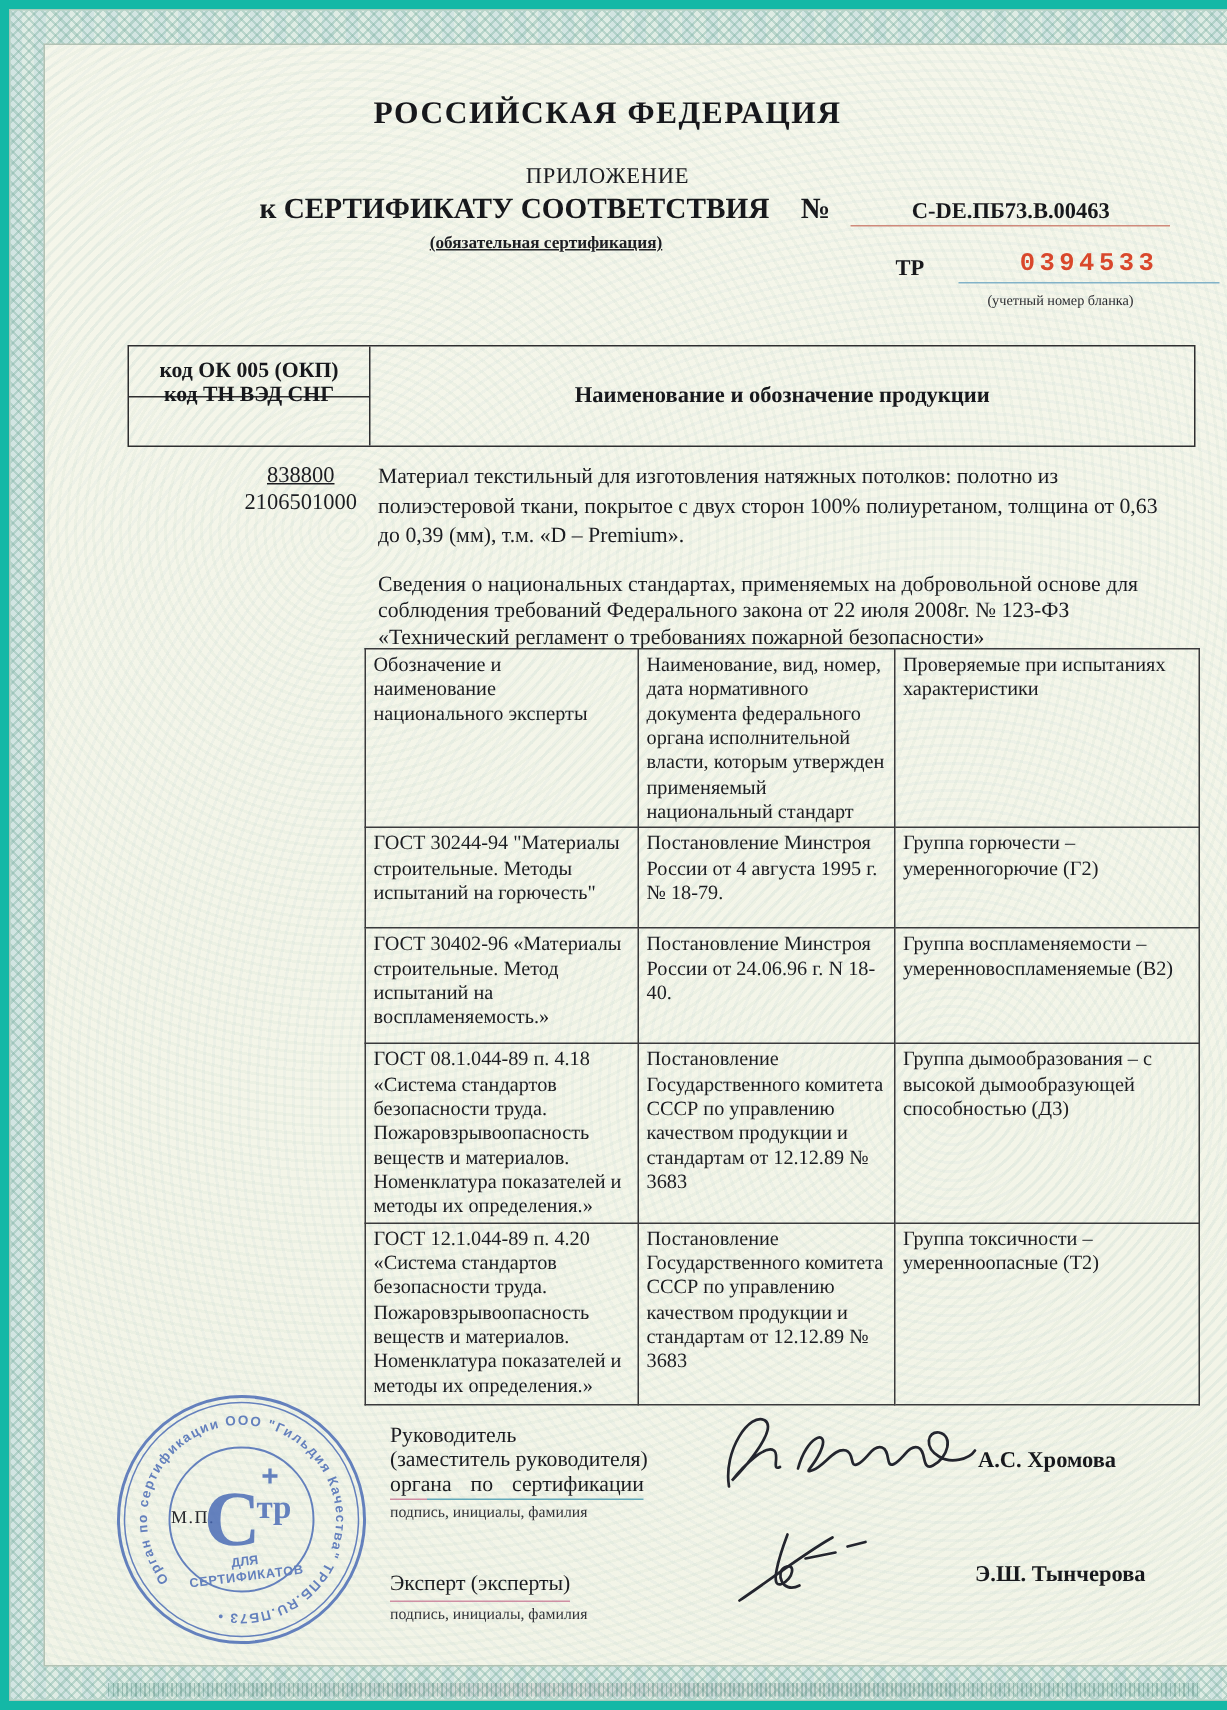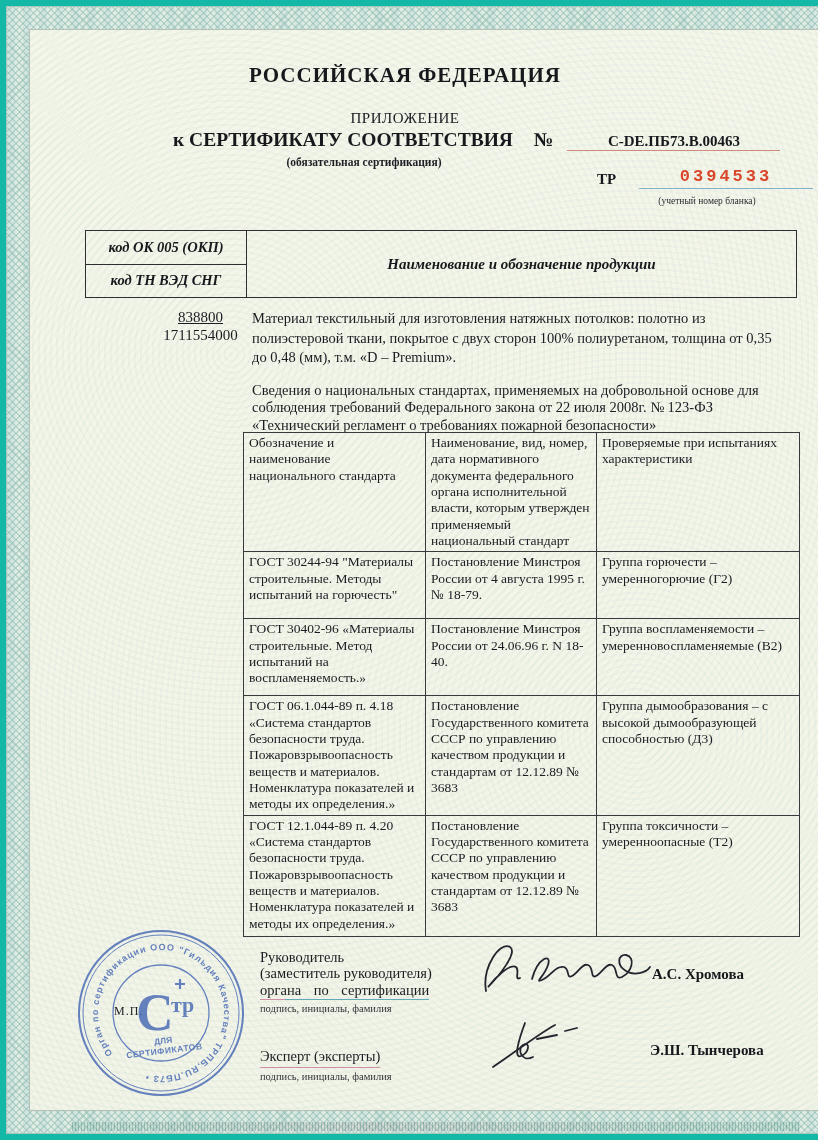--- a/index.html
+++ b/index.html
@@ -27,32 +27,32 @@
   }
 
   .abs{position:absolute;}
   .t-center{text-align:center;}
 
   .title{left:30px;top:33px;width:690px;font-size:21px;font-weight:bold;letter-spacing:1px;color:#17181c;}
   .appendix{left:30px;top:80px;width:690px;font-size:15px;font-weight:normal;letter-spacing:.5px;color:#1a1b20;}
   .cert-row{left:113px;top:99px;font-size:19.5px;font-weight:bold;color:#17181c;white-space:nowrap;margin-left:30px;}
   .cert-num{display:inline-block;width:213px;text-align:center;font-size:15px;font-weight:bold;
             border-bottom:1.5px solid #cf8a7b;vertical-align:baseline;margin-left:14px;}
-  .mandatory{left:228px;top:126px;width:212px;font-size:11.5px;font-weight:bold;color:#1d1e23;}
+  .mandatory{left:228px;top:126px;width:212px;font-size:11.5px;font-weight:bold;color:#1d1e23;text-decoration:underline;}
   .tr-label{left:567px;top:141px;font-size:15px;font-weight:bold;color:#17181c;}
   .tr-num{left:609px;top:137px;width:174px;text-align:center;font-family:"Liberation Mono","DejaVu Sans Mono",monospace;
           font-weight:bold;font-size:17px;letter-spacing:3px;color:#d9472b;border-bottom:1.5px solid #82b2c8;padding-bottom:2px;}
   .tr-caption{left:592px;top:166px;width:170px;text-align:center;font-size:9.5px;color:#2a2b30;}
 
-  .codes-box{left:55px;top:200px;width:710px;height:66px;border:1.4px solid #2e2e30;font-style:italic;}
+  .codes-box{left:55px;top:200px;width:710px;height:66px;border:1.4px solid #2e2e30;}
   .codes-div-v{position:absolute;left:160px;top:0;width:0;height:100%;border-left:1.2px solid #2e2e30;}
   .codes-div-h{position:absolute;left:0;top:33px;width:160px;height:0;border-top:1.2px solid #2e2e30;}
   .codes-cell{position:absolute;left:0;width:160px;height:33px;display:flex;align-items:center;justify-content:center;
               font-size:14.5px;font-weight:bold;color:#17181c;white-space:nowrap;}
-  .codes-cell.c1{top:0;} .codes-cell.c2{top:33px;}
+  .codes-cell.c1{top:0;} .codes-cell.c2{top:16px;}
   .codes-head{position:absolute;left:161px;top:0;width:549px;height:100%;display:flex;align-items:center;justify-content:center;
               font-size:15px;font-weight:bold;color:#17181c;}
 
   .okp-code{left:103px;top:279px;width:135px;text-align:center;font-size:15px;color:#1b1c21;text-decoration:underline;}
   .tnved-code{left:103px;top:297px;width:135px;text-align:center;font-size:15px;color:#1b1c21;}
   .descr{left:222px;top:279px;width:530px;font-size:14.5px;line-height:1.36;color:#1b1c21;}
   .intro{left:222px;top:352px;width:552px;font-size:14.5px;line-height:1.2;color:#1b1c21;}
 
   .std-table{position:absolute;left:213px;top:402px;border-collapse:collapse;table-layout:fixed;width:556px;}
   .std-table td{border:1.2px solid #3a3a3c;vertical-align:top;padding:2px 6px 2px 5px;
@@ -100,49 +100,49 @@
 
     <div class="abs codes-box">
       <div class="codes-div-v"></div>
       <div class="codes-div-h"></div>
       <div class="codes-cell c1">код ОК 005 (ОКП)</div>
       <div class="codes-cell c2">код ТН ВЭД СНГ</div>
       <div class="codes-head">Наименование и обозначение продукции</div>
     </div>
 
     <div class="abs okp-code">838800</div>
-    <div class="abs tnved-code">1711554000</div>
-    <div class="abs descr">Материал текстильный для изготовления натяжных потолков: полотно из полиэстеровой ткани, покрытое с двух сторон 100% полиуретаном, толщина от 0,35 до 0,48 (мм), т.м. «D – Premium».</div>
+    <div class="abs tnved-code">2106501000</div>
+    <div class="abs descr">Материал текстильный для изготовления натяжных потолков: полотно из полиэстеровой ткани, покрытое с двух сторон 100% полиуретаном, толщина от 0,63 до 0,39 (мм), т.м. «D – Premium».</div>
 
     <div class="abs intro">Сведения о национальных стандартах, применяемых на  добровольной основе для соблюдения требований Федерального закона от 22 июля 2008г. № 123-ФЗ «Технический регламент о требованиях пожарной безопасности»</div>
 
     <table class="std-table">
       <colgroup>
           <col style="width:182px">
           <col style="width:171px">
           <col style="width:203px">
         </colgroup>
       <tbody>
           <tr class="hrow">
-        <td>Обозначение и наименование национального стандарта</td>
+        <td>Обозначение и наименование национального эксперты</td>
         <td>Наименование, вид, номер, дата нормативного документа федерального органа исполнительной власти, которым утвержден применяемый национальный стандарт</td>
         <td>Проверяемые при испытаниях характеристики</td>
       </tr>
       <tr class="r1">
         <td>ГОСТ 30244-94 "Материалы строительные. Методы испытаний на горючесть"</td>
         <td>Постановление Минстроя России от 4 августа 1995 г. № 18-79.</td>
         <td>Группа горючести – умеренногорючие (Г2)</td>
       </tr>
       <tr class="r2">
         <td>ГОСТ 30402-96 «Материалы строительные. Метод испытаний на воспламеняемость.»</td>
         <td>Постановление Минстроя России от 24.06.96 г. N 18-40.</td>
         <td>Группа воспламеняемости – умеренновоспламеняемые (В2)</td>
       </tr>
       <tr class="r3">
-        <td>ГОСТ 06.1.044-89 п. 4.18 «Система стандартов безопасности труда. Пожаровзрывоопасность веществ и материалов. Номенклатура показателей и методы их определения.»</td>
+        <td>ГОСТ 08.1.044-89 п. 4.18 «Система стандартов безопасности труда. Пожаровзрывоопасность веществ и материалов. Номенклатура показателей и методы их определения.»</td>
         <td>Постановление Государственного комитета СССР по управлению качеством продукции и стандартам от 12.12.89 № 3683</td>
         <td>Группа дымообразования – с высокой дымообразующей способностью (Д3)</td>
       </tr>
       <tr class="r4">
         <td>ГОСТ 12.1.044-89 п. 4.20 «Система стандартов безопасности труда. Пожаровзрывоопасность веществ и материалов. Номенклатура показателей и методы их определения.»</td>
         <td>Постановление Государственного комитета СССР по управлению качеством продукции и стандартам от 12.12.89 № 3683</td>
         <td>Группа токсичности – умеренноопасные (Т2)</td>
       </tr>
     </tbody>
       </table>

